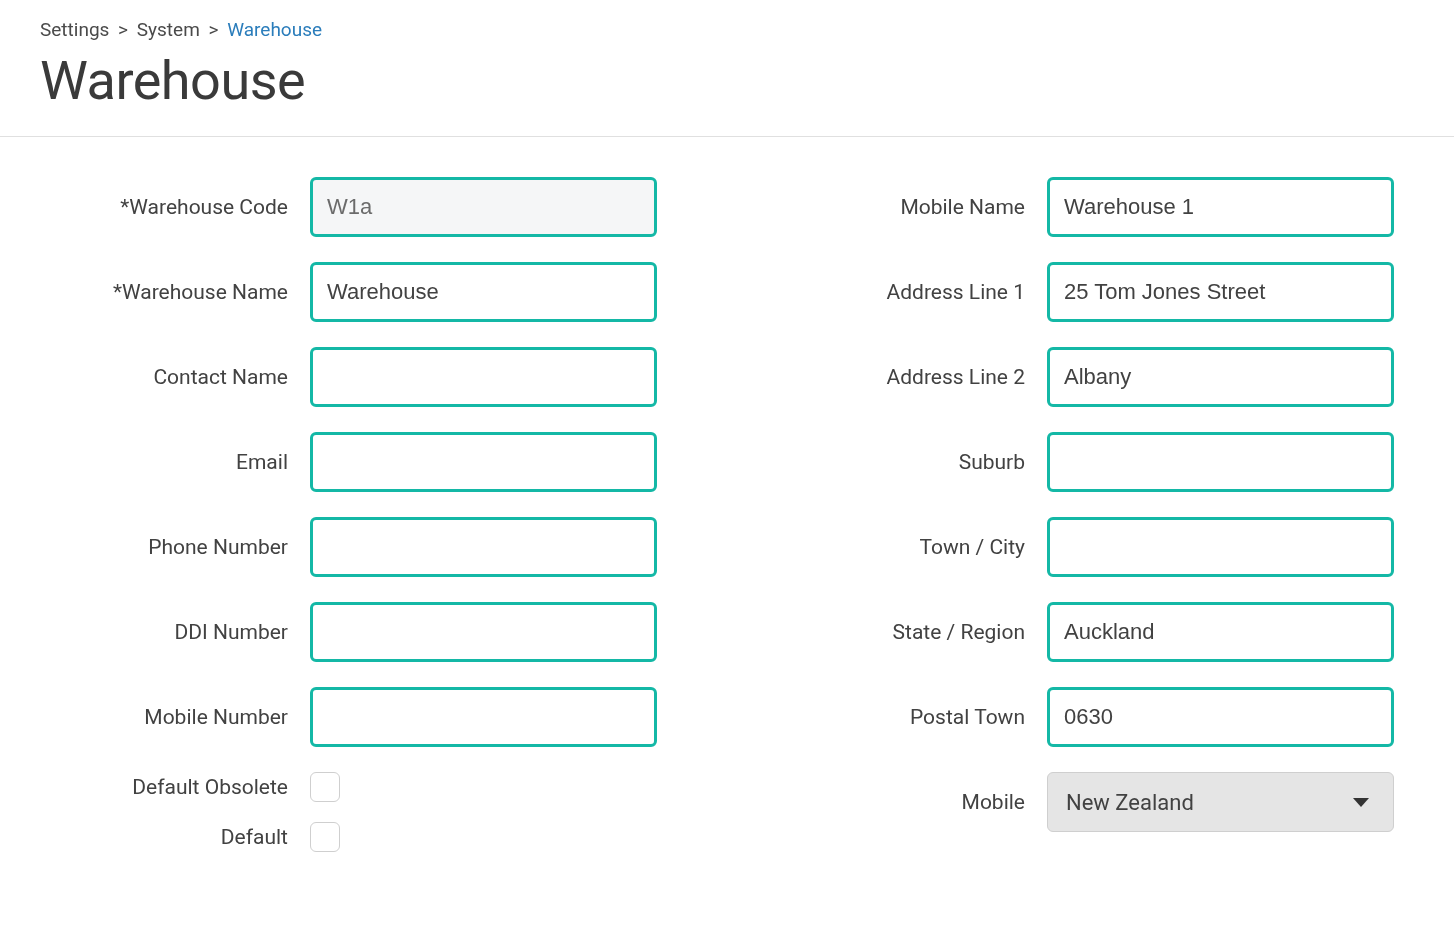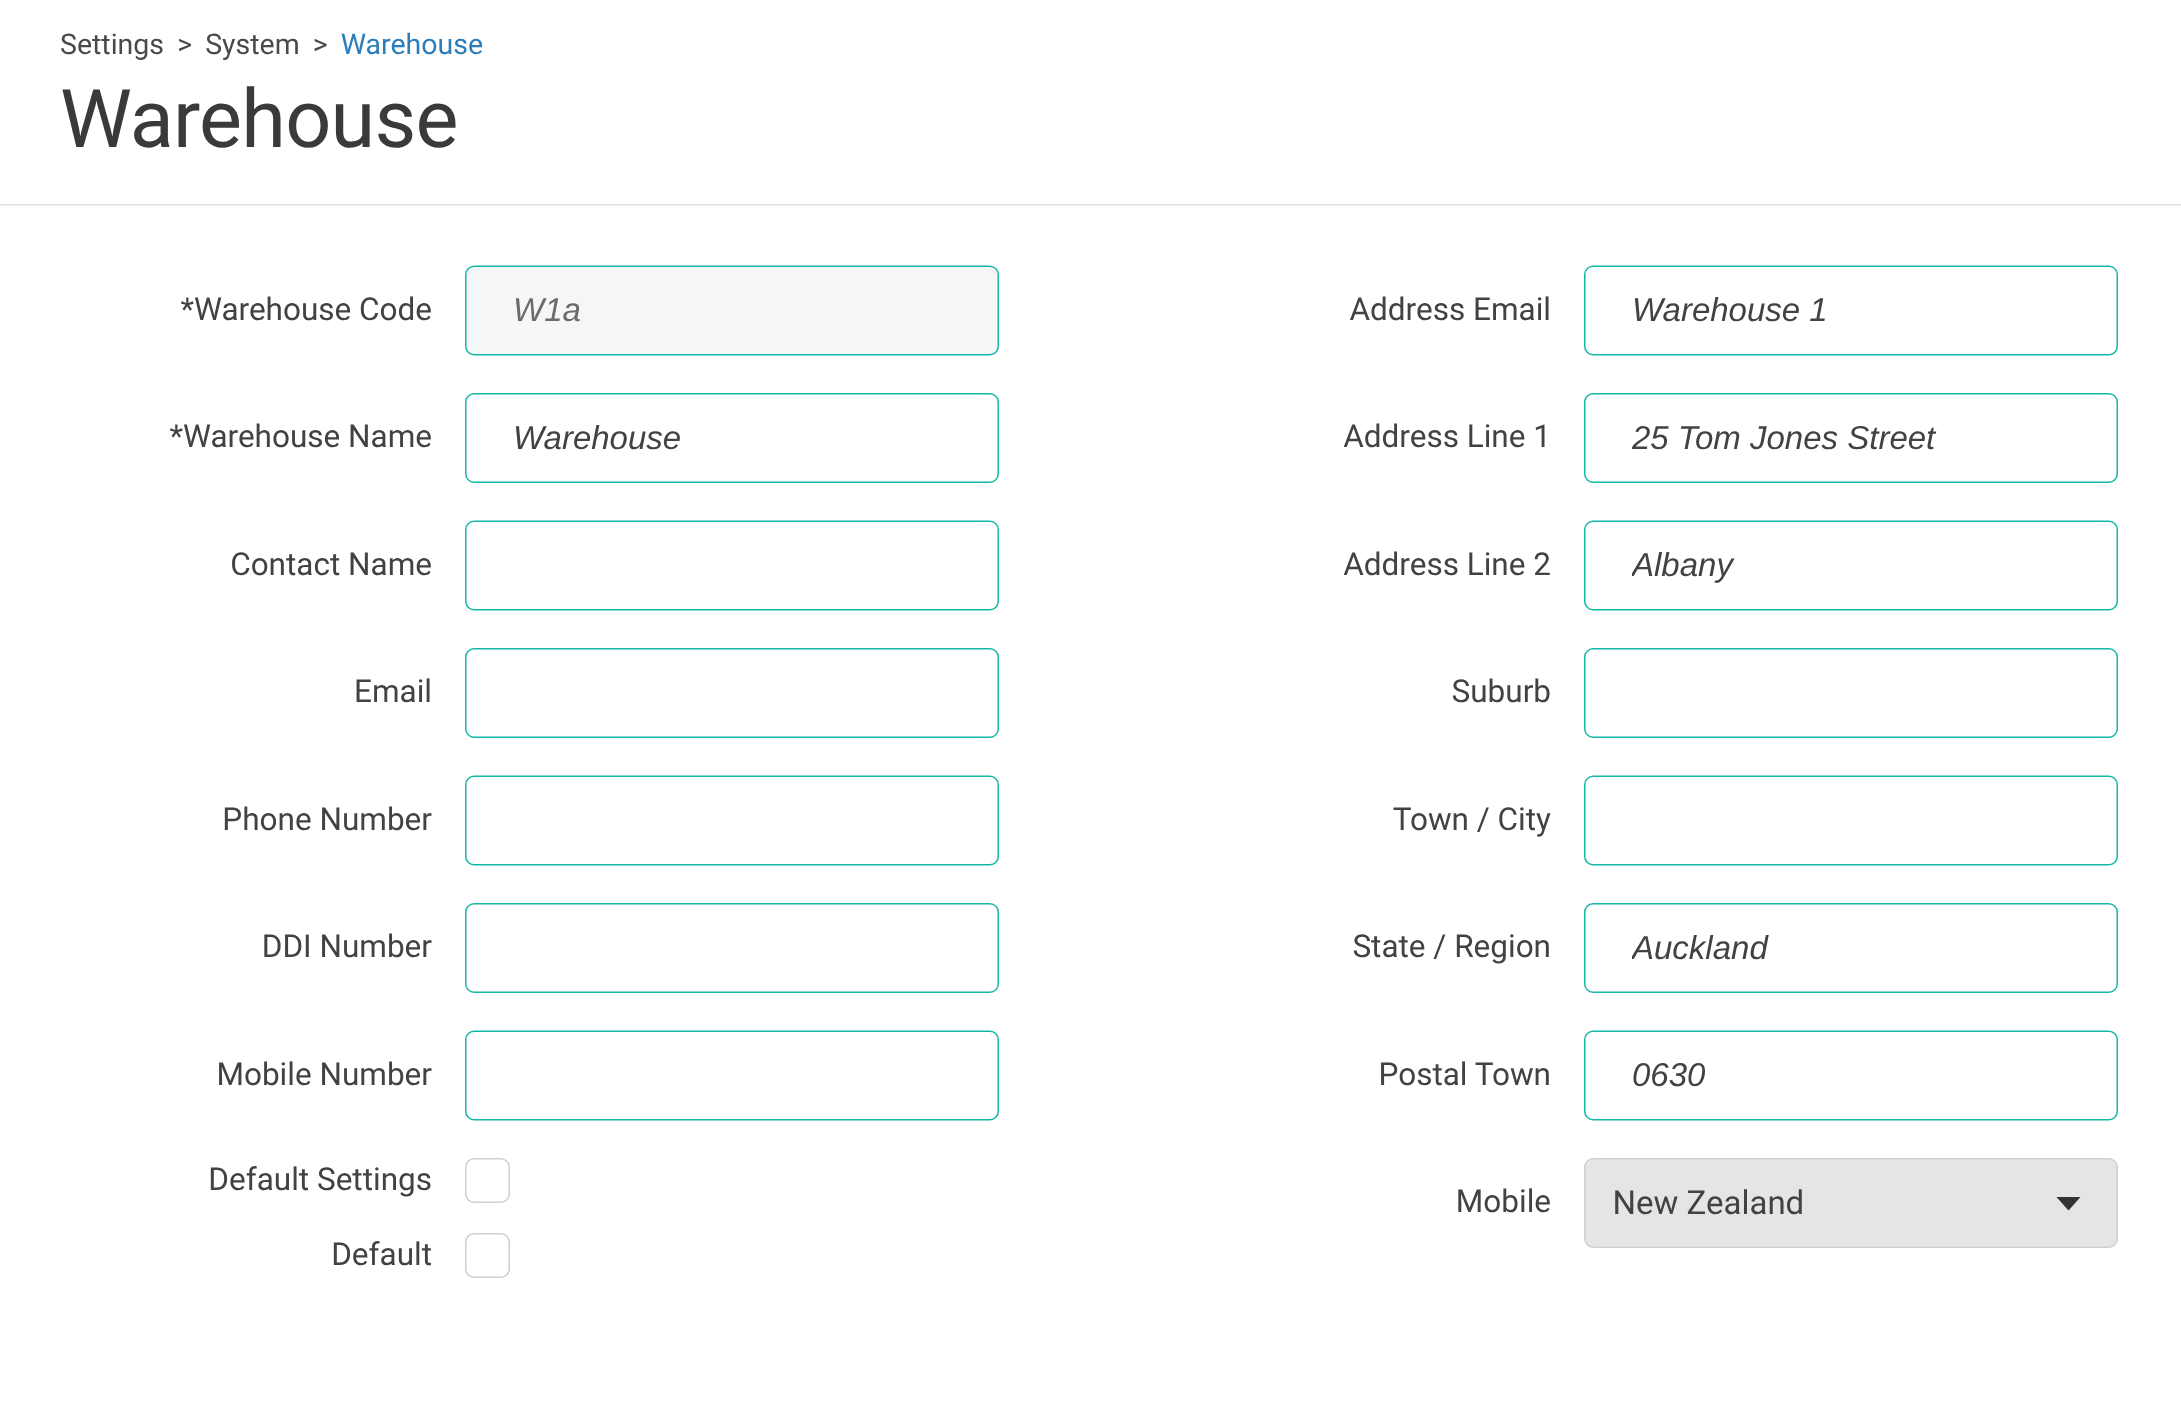--- a/index.html
+++ b/index.html
@@ -59,28 +59,27 @@
       width: 270px;
       text-align: right;
       padding-right: 22px;
       font-size: 21px;
       color: #424242;
       flex-shrink: 0;
     }
     .form-input {
       flex: 1;
       height: 60px;
-      border: 1px solid #14b8a6;
+      border: 3px solid #14b8a6;
       border-radius: 6px;
-      padding: 0 31px;
+      padding: 0 14px;
       font-size: 22px;
       color: #424242;
       background: #ffffff;
       outline: none;
-      font-style: italic;
     }
     .form-input:disabled {
       background: #f5f6f7;
       color: #6b6b6b;
     }
     .form-select {
       flex: 1;
       height: 60px;
       border: 1px solid #cfcfcf;
       border-radius: 6px;
@@ -150,32 +149,32 @@
       </div>
       <div class="form-row">
         <label class="form-label">DDI Number</label>
         <input class="form-input" type="text" value="" style="">
       </div>
       <div class="form-row">
         <label class="form-label">Mobile Number</label>
         <input class="form-input" type="text" value="" style="">
       </div>
       <div class="form-row checkbox-row">
-        <label class="form-label">Default Settings</label>
+        <label class="form-label">Default Obsolete</label>
         <div class="form-checkbox"></div>
       </div>
       <div class="form-row checkbox-row">
         <label class="form-label">Default</label>
         <div class="form-checkbox"></div>
       </div>
     </div>
 
     <div class="column">
       <div class="form-row">
-        <label class="form-label">Address Email</label>
+        <label class="form-label">Mobile Name</label>
         <input class="form-input" type="text" value="Warehouse 1" style="">
       </div>
       <div class="form-row">
         <label class="form-label">Address Line 1</label>
         <input class="form-input" type="text" value="25 Tom Jones Street" style="">
       </div>
       <div class="form-row">
         <label class="form-label">Address Line 2</label>
         <input class="form-input" type="text" value="Albany" style="">
       </div>

